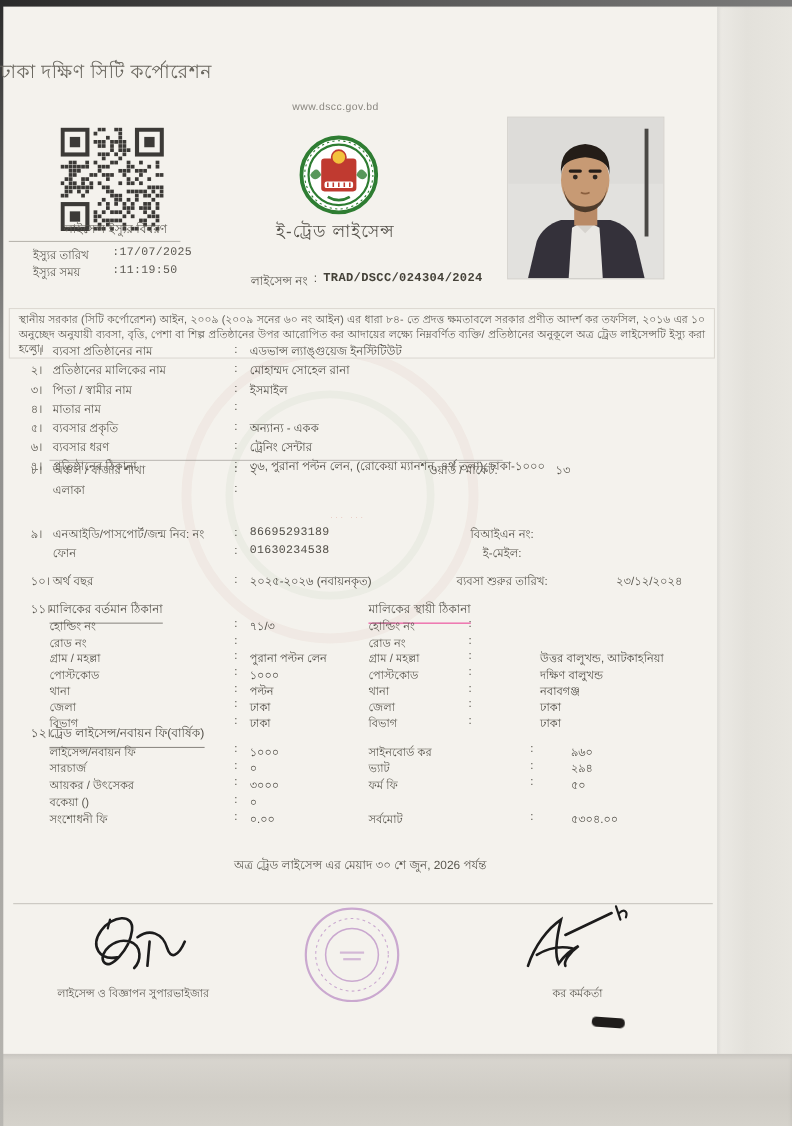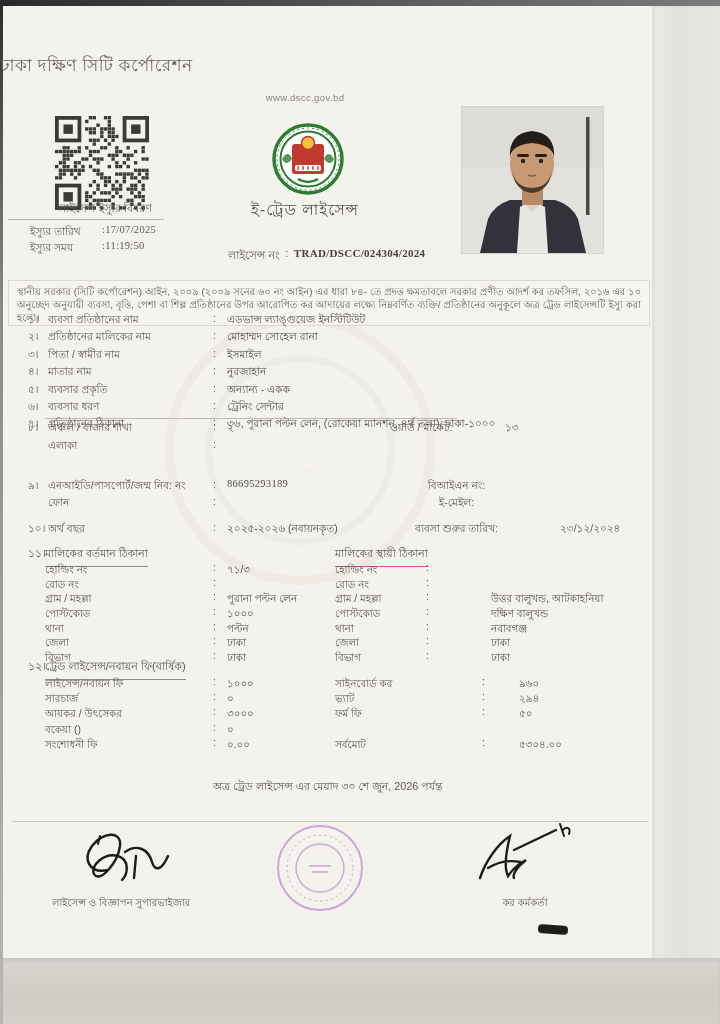--- a/index.html
+++ b/index.html
@@ -47,21 +47,21 @@
   .fields .frow{height:17.4px}
   .zone{left:28px;top:420px;width:600px;position:absolute}
   .zone .ward-l{position:absolute;left:362px;top:0}
   .zone .ward-v{position:absolute;left:477px;top:0}
   .row7-rule{left:45px;top:418px;width:412px;height:1px;background:#8f8c86;opacity:.55}
   .elaka{left:28px;top:438px;width:600px}
   .idrows{left:28px;top:478px;width:620px}
   .idrows .frow{height:17px;position:relative}
   .rlab{position:absolute;left:352px;top:0;width:153px;text-align:center}
   .rval2{position:absolute;left:532px;top:0}
-  .latin{font-family:Liberation Serif, serif;letter-spacing:.3px}
+  .latin{font-family:Liberation Mono, monospace;letter-spacing:.3px}
   .yearrow{left:28px;top:521px;width:620px}
   .yearrow .frow{position:relative}
   
   .addr-head{left:28px;top:545px;width:620px;display:flex;font-size:10.8px;color:#55524b}
   .addr-head .no{width:17px}
   .addr-head .h1{border-bottom:1px solid #8f8c86;padding-bottom:2px}
   .addr-head .h2{position:absolute;left:307px;border-bottom:1px solid #ec4899;padding-bottom:2px}
   .addr{left:45px;top:562px;width:605px}
   .arow{display:flex;height:14.7px;font-size:10.3px;color:#5a574f;position:relative}
   .arow .llbl{width:168px}
@@ -388,21 +388,20 @@
   <div class="frow">
       <span class="no">৩।</span>
       <span class="lbl">পিতা / স্বামীর নাম</span>
       <span class="col colon"></span>
       <span class="val">ইসমাইল</span>
     </div>
   <div class="frow">
       <span class="no">৪।</span>
       <span class="lbl">মাতার নাম</span>
       <span class="col colon"></span>
-      <span class="val">নুরজাহান</span>
     </div>
   <div class="frow">
       <span class="no">৫।</span>
       <span class="lbl">ব্যবসার প্রকৃতি</span>
       <span class="col colon"></span>
       <span class="val">অন্যান্য - একক</span>
     </div>
   <div class="frow">
       <span class="no">৬।</span>
       <span class="lbl">ব্যবসার ধরণ</span>
@@ -440,20 +439,21 @@
     <span class="lbl">এনআইডি/পাসপোর্ট/জন্ম নিব: নং</span>
     <span class="col colon"></span>
     <span class="val latin">86695293189</span>
     <span class="rlab">বিআইএন নং:</span>
     <span class="rval2 latin"></span>
   </div>
   <div class="frow">
     <span class="no"></span>
     <span class="lbl">ফোন</span>
     <span class="col colon"></span>
+    <span class="val latin">01630234538</span>
     <span class="rlab">ই-মেইল:</span>
     <span class="rval2 latin"></span>
   </div>
 </div>
 
 <div class="abs yearrow">
   <div class="frow">
     <span class="no">১০।</span>
     <span class="lbl">অর্থ বছর</span>
     <span class="col colon"></span>

